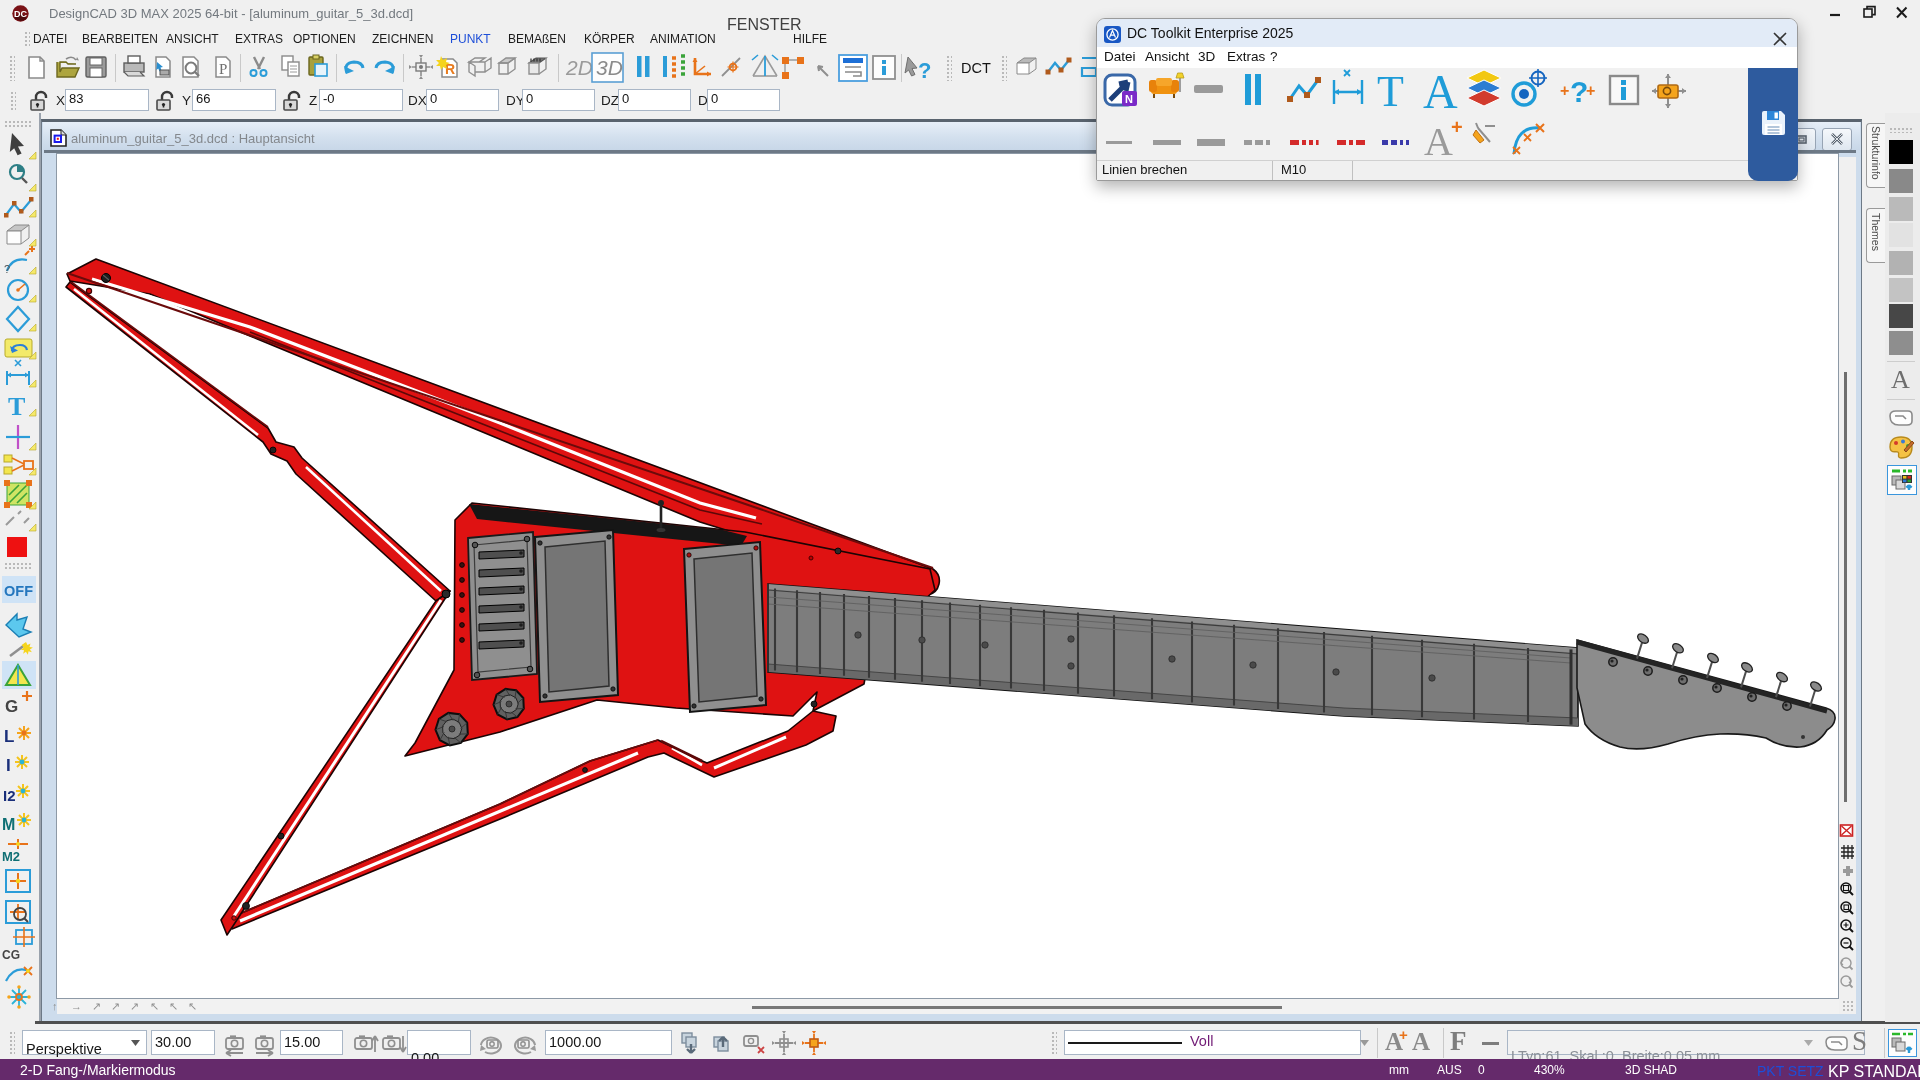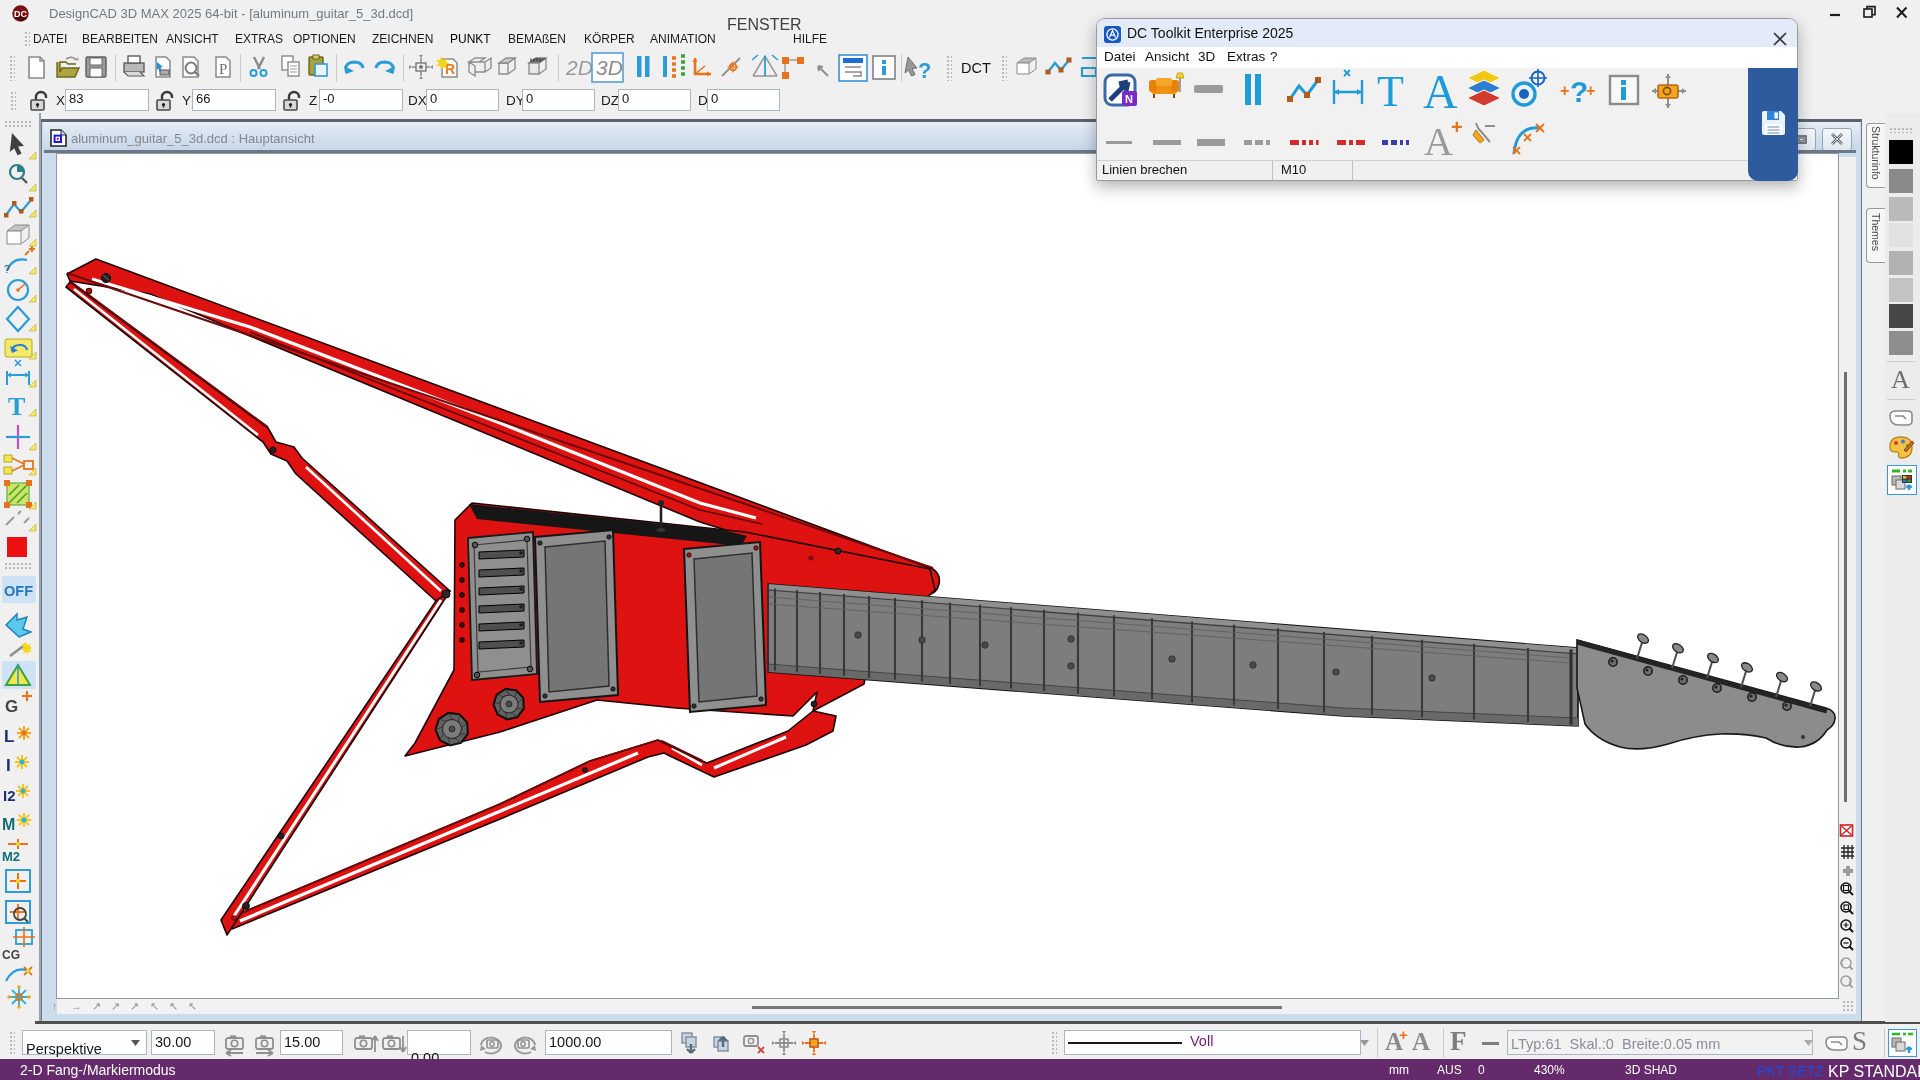--- a/index.html
+++ b/index.html
@@ -22,21 +22,21 @@
  <path d="M42,5 v-2.4 h8 v8 h-2.6" fill="none" stroke="#1b1b1b" stroke-width="1.6"></path>
  <path d="M72,3.5 l9.5,10 M81.5,3.5 l-9.5,10" stroke="#1b1b1b" stroke-width="2"></path>
 </svg>
 <div class="dots" style="left:24px;top:31px;height:16px"></div>
 <div class="txt" style="left:33px;top:32px;font-size:12px;color:#1c1c1c">DATEI</div>
 <div class="txt" style="left:82px;top:32px;font-size:12px;color:#1c1c1c">BEARBEITEN</div>
 <div class="txt" style="left:166px;top:32px;font-size:12px;color:#1c1c1c">ANSICHT</div>
 <div class="txt" style="left:235px;top:32px;font-size:12px;color:#1c1c1c">EXTRAS</div>
 <div class="txt" style="left:293px;top:32px;font-size:12px;color:#1c1c1c">OPTIONEN</div>
 <div class="txt" style="left:372px;top:32px;font-size:12px;color:#1c1c1c">ZEICHNEN</div>
-<div class="txt" style="left:450px;top:32px;font-size:12px;color:#000000">PUNKT</div>
+<div class="txt" style="left:450px;top:32px;font-size:12px;color:#1d4ed8">PUNKT</div>
 <div class="txt" style="left:508px;top:32px;font-size:12px;color:#1c1c1c">BEMAßEN</div>
 <div class="txt" style="left:584px;top:32px;font-size:12px;color:#1c1c1c">KÖRPER</div>
 <div class="txt" style="left:650px;top:32px;font-size:12px;color:#1c1c1c">ANIMATION</div>
 <div class="txt" style="left:727px;top:16px;font-size:16px;color:#404040">FENSTER</div>
 <div class="txt" style="left:793px;top:32px;font-size:12px;color:#1c1c1c">HILFE</div>
 <div class="dots" style="left:9px;top:55px;height:26px"></div>
 <div class="sep" style="left:115px;top:54px;height:28px"></div>
 <div class="sep" style="left:240px;top:54px;height:28px"></div>
 <div class="sep" style="left:336px;top:54px;height:28px"></div>
 <div class="sep" style="left:403px;top:54px;height:28px"></div>
@@ -675,21 +675,21 @@
 <svg class="a" style="left:1360px;top:1040px" width="10" height="7">
     <path d="M0,0 h9 l-4.5,6 Z" fill="#999"></path>
   </svg>
 <div class="sep" style="left:1377px;top:1028px;height:30px"></div>
 <div class="txt" style="left:1385px;top:1028px;font-size:25px;font-family:'Liberation Serif',serif;color:#8a8a8a;font-weight:bold">A</div>
 <div class="txt" style="left:1399px;top:1026px;font-size:15px;color:#e8731a;font-weight:bold">+</div>
 <div class="txt" style="left:1412px;top:1028px;font-size:25px;font-family:'Liberation Serif',serif;color:#8a8a8a;font-weight:bold">A</div>
 <div class="sep" style="left:1443px;top:1028px;height:30px"></div>
 <div class="txt" style="left:1450px;top:1026px;font-size:27px;font-family:'Liberation Serif',serif;color:#7d7d7d;font-weight:bold">F</div>
 <div class="a" style="left:1482px;top:1042px;width:17px;height:3px;background:#7d7d7d"></div>
-<div class="in" style="left:1507px;top:1030px;width:306px;height:25px;background:#f2f2f2;color:#8a8f96;font-size:14.5px;padding-top:5px">LTyp:61&nbsp; Skal.:0&nbsp; Breite:0.05 mm</div>
+<div class="in" style="left:1507px;top:1030px;width:358px;height:25px;background:#f2f2f2;color:#8a8f96;font-size:14.5px;padding-top:17px">LTyp:61&nbsp; Skal.:0&nbsp; Breite:0.05 mm</div>
 <svg class="a" style="left:1804px;top:1040px" width="10" height="7">
     <path d="M0,0 h9 l-4.5,6 Z" fill="#aaa"></path>
   </svg>
 <svg class="a" style="left:1824px;top:1030px" width="28" height="26" viewBox="0 0 28 26">
     <path d="M2,12 q0,-5 6,-5 l11,0 q4,0 4,4 l0,5 q0,4 -5,4 l-7,0 q-9,0 -9,-8 Z" fill="#fdfdfd" stroke="#8a8a8a" stroke-width="1.5"></path>
     <path d="M7,12 h8 l3,3" fill="none" stroke="#8a8a8a" stroke-width="1.5"></path>
   </svg>
 <div class="txt" style="left:1852px;top:1026px;font-size:27px;font-family:'Liberation Serif',serif;color:#7d7d7d">S</div>
 <div class="sep" style="left:1884px;top:1028px;height:30px"></div>
 <div class="a" style="left:1888px;top:1029px;width:29px;height:28px;background:#fdfdfd;border:1.5px solid #3a96dd"></div>

